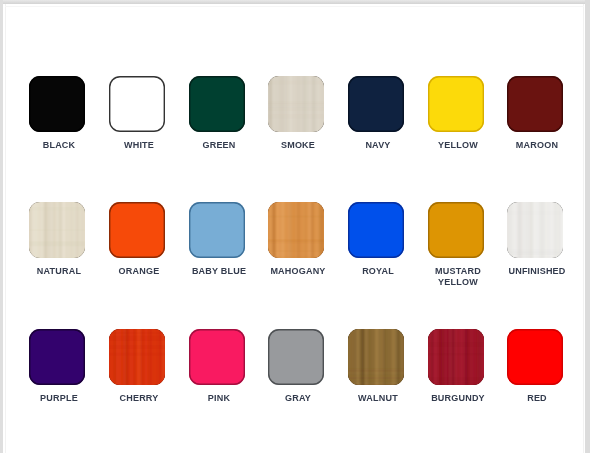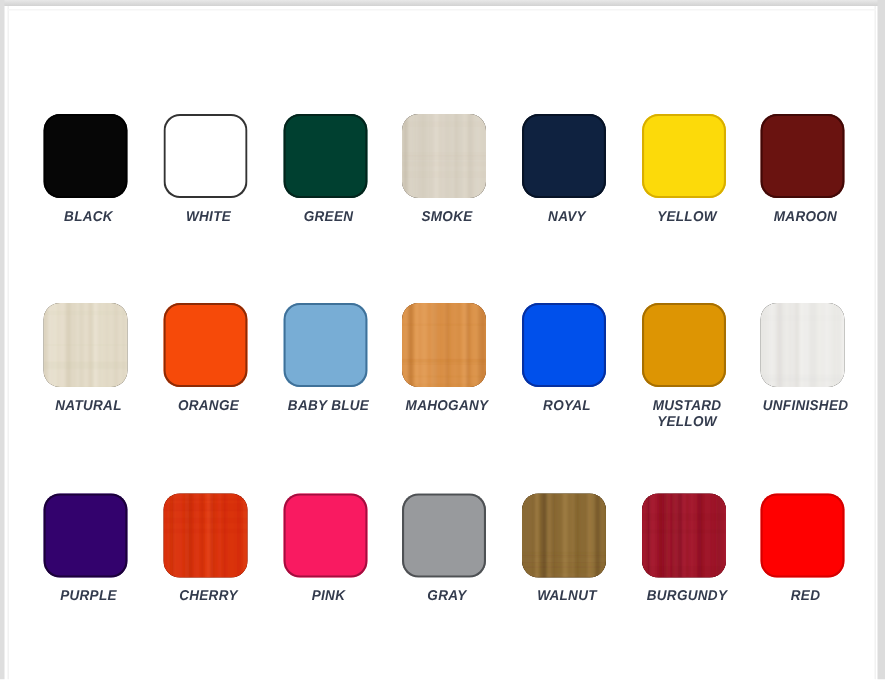--- a/index.html
+++ b/index.html
@@ -6,21 +6,21 @@
   html,body{margin:0;padding:0;}
   body{width:590px;height:453px;background:#ffffff;font-family:"Liberation Sans",sans-serif;overflow:hidden;}
   #page{position:relative;width:590px;height:453px;background:#fff;}
   .frame-top{position:absolute;left:0;top:0;width:590px;height:4px;background:linear-gradient(#e8e8e8,#d2d2d2);}
   .frame-left{position:absolute;left:0;top:0;width:3px;height:453px;background:#dedede;}
   .frame-right{position:absolute;left:585px;top:0;width:5px;height:453px;background:#dcdcdc;}
   .frame-inner-l{position:absolute;left:5px;top:4px;width:1px;height:449px;background:#f2f2f2;}
   .frame-inner-r{position:absolute;left:583px;top:4px;width:1px;height:449px;background:#f2f2f2;}
   .frame-inner-t{position:absolute;left:5px;top:6px;width:579px;height:1px;background:#f6f6f6;}
 
-  .grid{position:absolute;left:0;top:0;width:590px;height:318px;font-style:italic;}
+  .grid{position:absolute;left:0;top:0;width:590px;height:318px;}
   .cell{position:absolute;}
   .sw{position:absolute;width:56px;height:56px;border-radius:11px;overflow:hidden;}
   .sw svg{display:block;width:56px;height:56px;}
   .lbl{position:absolute;width:76px;text-align:center;font-size:9.5px;font-weight:bold;
        color:#333b4d;letter-spacing:0.2px;line-height:11.8px;
        transform:scaleX(0.95);transform-origin:center top;}
 </style>
 </head>
 <body>
 

